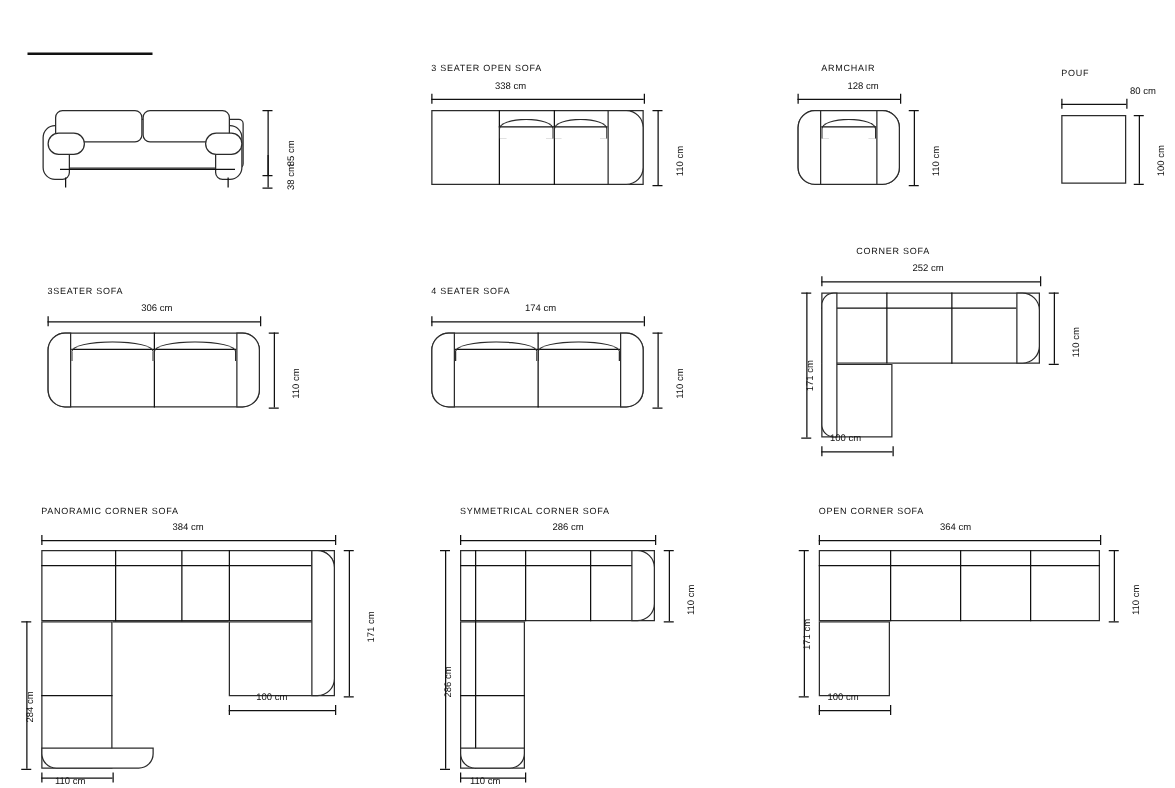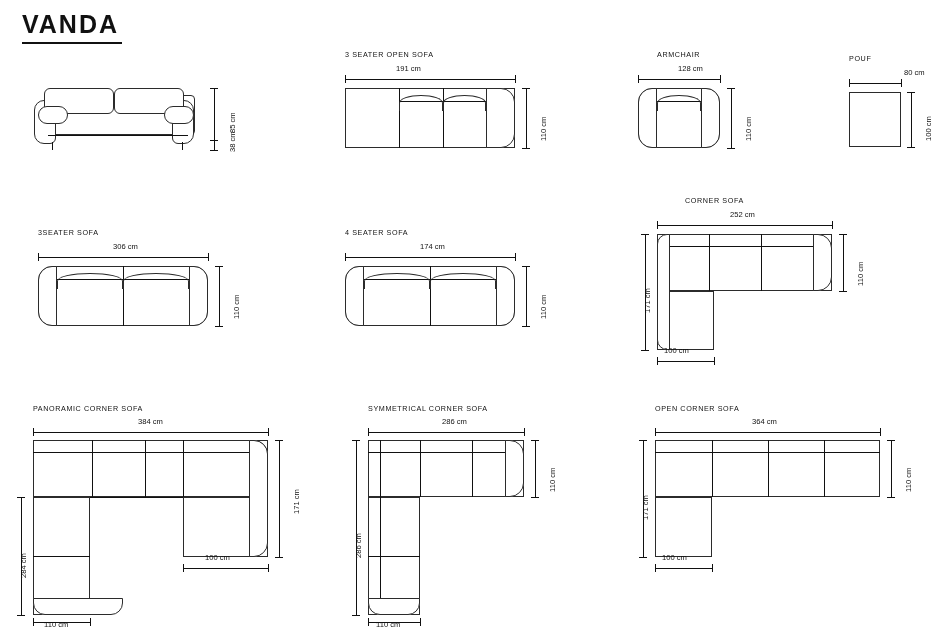--- a/index.html
+++ b/index.html
@@ -49,21 +49,20 @@
   
   .fig{position:absolute;}
   .box{position:absolute;border:1px solid #2b2b2b;background:#fff;box-sizing:border-box;}
   .arc{position:absolute;border:1px solid #2b2b2b;border-bottom:none;background:transparent;box-sizing:border-box;}
 </style>
 </head>
 <body>
 
 <div class="sheet">
 
-  <div class="brand">VANDA</div>
   <div class="brand-rule"></div>
 
   <div class="fig">
 
     <div class="box" style="left:45px;top:95px;width:150px;height:40px;border-radius:4px;"></div>
     <div class="box" style="left:34px;top:100px;width:22px;height:44px;border-radius:10px 6px 6px 10px;"></div>
     <div class="box" style="left:172px;top:100px;width:22px;height:44px;border-radius:6px 10px 10px 6px;"></div>
     <div class="box" style="left:44px;top:88px;width:70px;height:26px;border-radius:6px;"></div>
     <div class="box" style="left:114px;top:88px;width:70px;height:26px;border-radius:6px;"></div>
     <div class="box" style="left:38px;top:106px;width:30px;height:18px;border-radius:10px;"></div>
@@ -76,21 +75,21 @@
   <div class="dline-v" style="left:214px;top:88px;height:52px;"></div>
   <div class="tick-h" style="left:210px;top:88px;width:8px;"></div>
   <div class="tick-h" style="left:210px;top:140px;width:8px;"></div>
   <div class="dim vert" style="left:228px;top:133px;">85 cm</div>
 
   <div class="dline-v" style="left:214px;top:124px;height:26px;"></div>
   <div class="tick-h" style="left:210px;top:150px;width:8px;"></div>
   <div class="dim vert" style="left:228px;top:152px;">38 cm</div>
 
   <div class="lbl" style="left:345px;top:50px;">3 SEATER OPEN SOFA</div>
-  <div class="dim" style="left:396px;top:64px;">191 cm</div>
+  <div class="dim" style="left:396px;top:64px;">338 cm</div>
   <div class="dline-h" style="left:345px;top:79px;width:170px;"></div>
   <div class="tick-v" style="left:345px;top:75px;height:8px;"></div>
   <div class="tick-v" style="left:515px;top:75px;height:8px;"></div>
 
   <div class="fig">
     <div class="box" style="left:345px;top:88px;width:170px;height:60px;"></div>
     <div class="box" style="left:486px;top:88px;width:29px;height:60px;border-radius:0 14px 14px 0;"></div>
     <div class="dline-v" style="left:399px;top:88px;height:60px;"></div>
     <div class="dline-v" style="left:443px;top:88px;height:60px;"></div>
     <div class="dline-h" style="left:399px;top:101px;width:87px;"></div>

